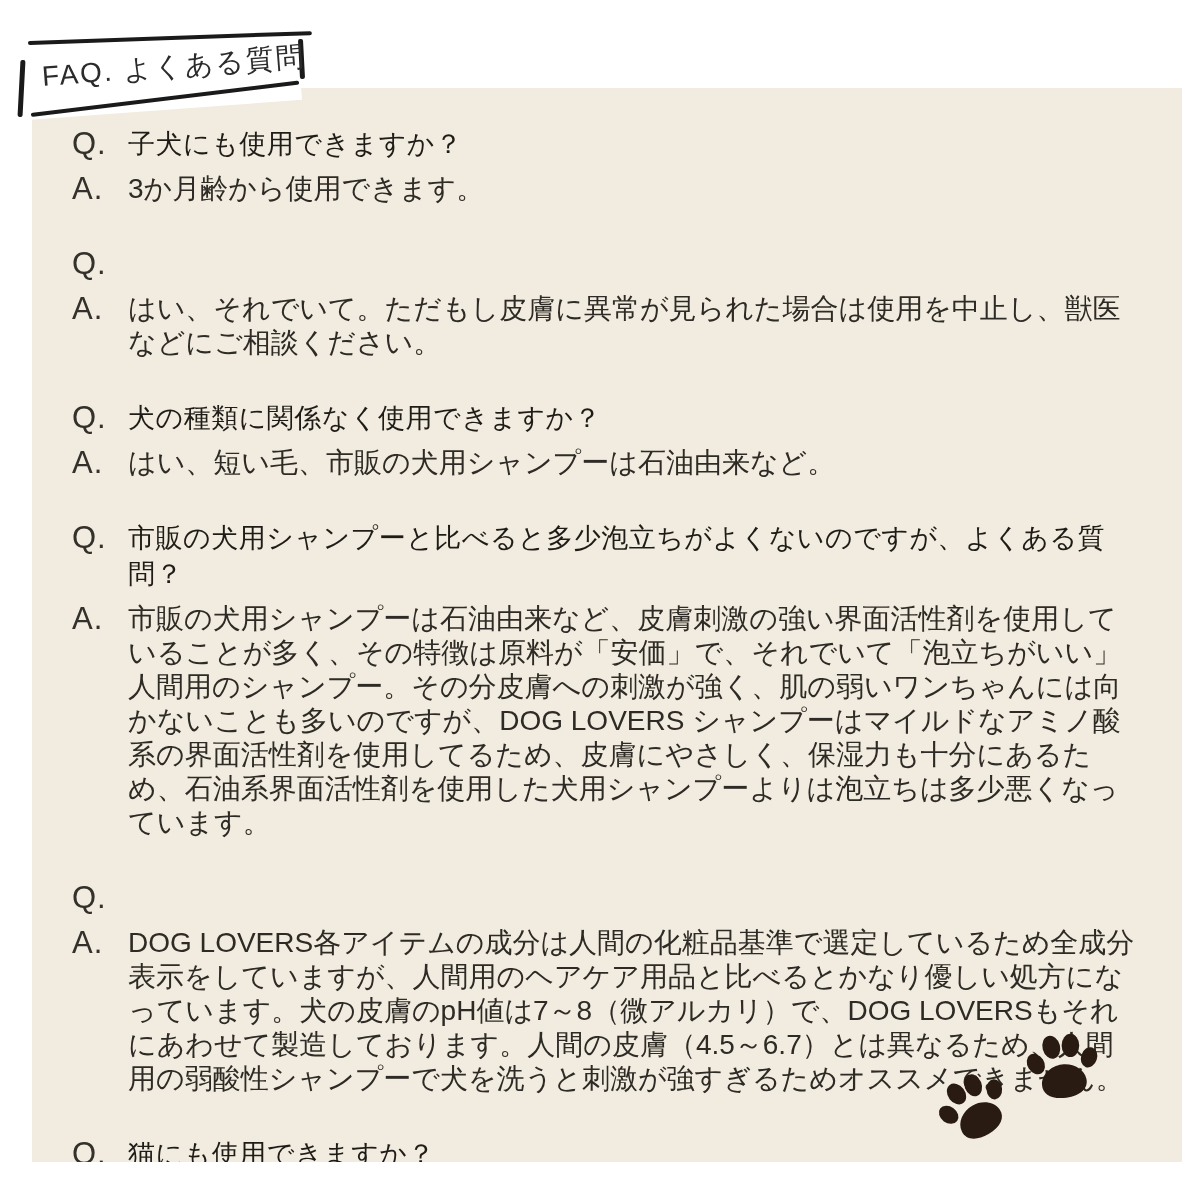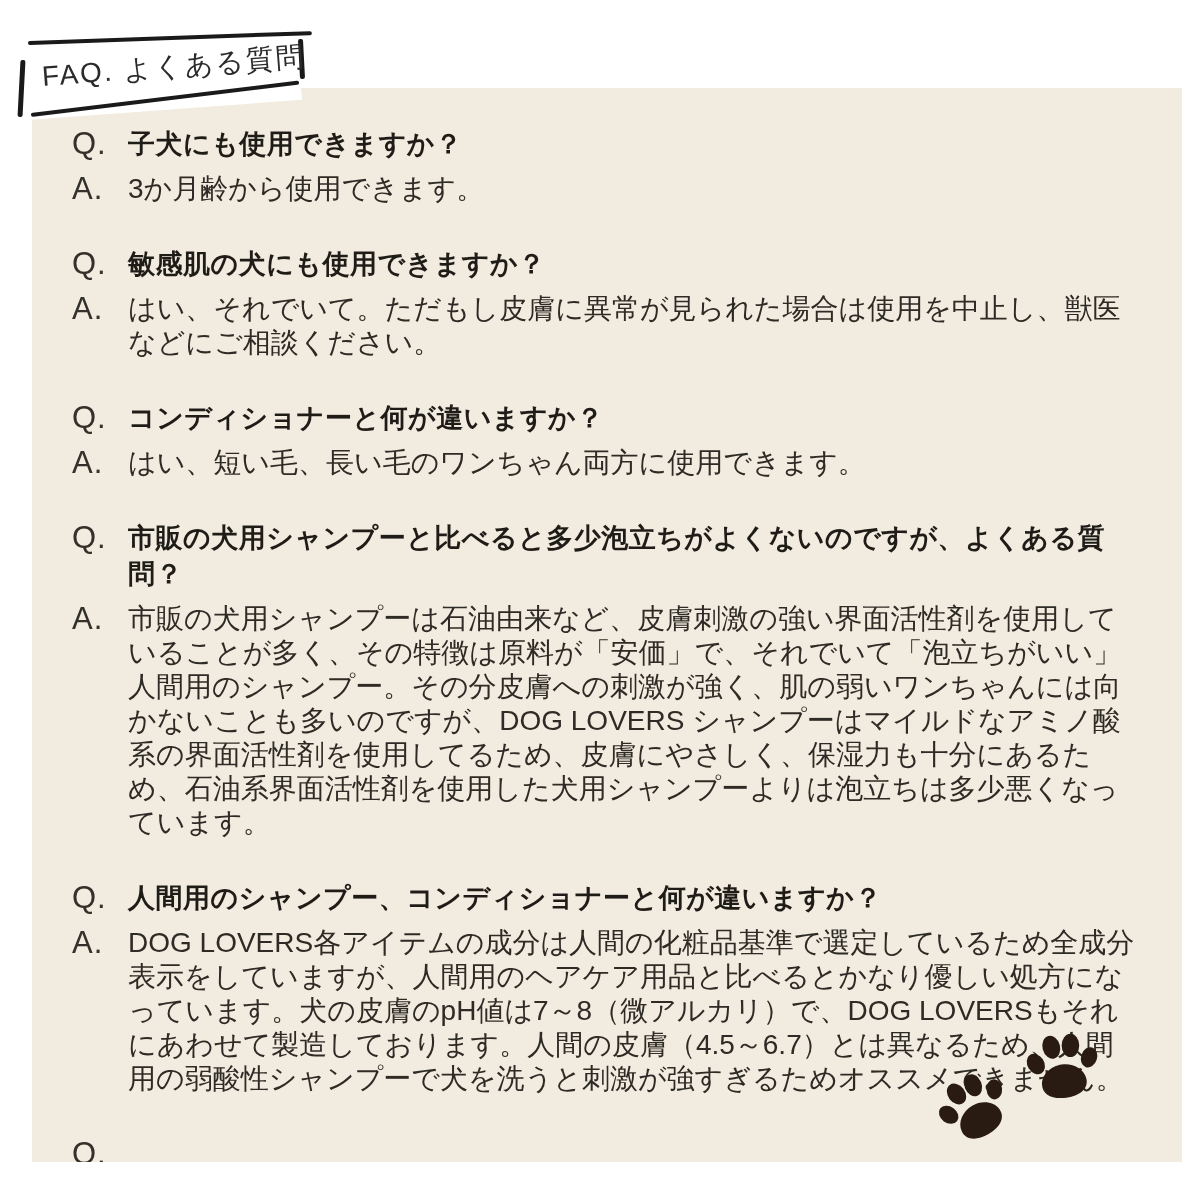--- a/index.html
+++ b/index.html
@@ -33,21 +33,21 @@
   .marker{
     flex:0 0 56px;
     font-size:31px;
     font-weight:400;
     letter-spacing:1px;
     color:#34302b;
   }
   .q-row .marker{line-height:36px;}
   .a-row .marker{line-height:34px;}
   .q-text{
-    font-weight:700;
+    font-weight:400;
     font-size:27px;
     line-height:36px;
     letter-spacing:0.5px;
     color:var(--ink-strong);
   }
   .a-text{
     font-size:28px;
     line-height:34px;
     letter-spacing:0px;
     color:var(--ink);
@@ -90,64 +90,63 @@
       </div>
       <div class="row a-row">
         <span class="marker">A.</span>
         <span class="a-text">3か月齢から使用できます。</span>
       </div>
     </div>
 
     <div class="qa">
       <div class="row q-row">
         <span class="marker">Q.</span>
-        <span class="q-text">敏感肌の犬にも使用できますか？</span>
       </div>
       <div class="row a-row">
         <span class="marker">A.</span>
         <span class="a-text">はい、それでいて。ただもし皮膚に異常が見られた場合は使用を中止し、獣医などにご相談ください。</span>
       </div>
     </div>
 
     <div class="qa">
       <div class="row q-row">
         <span class="marker">Q.</span>
-        <span class="q-text">コンディショナーと何が違いますか？</span>
+        <span class="q-text">犬の種類に関係なく使用できますか？</span>
       </div>
       <div class="row a-row">
         <span class="marker">A.</span>
-        <span class="a-text">はい、短い毛、長い毛のワンちゃん両方に使用できます。</span>
+        <span class="a-text">はい、短い毛、市販の犬用シャンプーは石油由来など。</span>
       </div>
     </div>
 
     <div class="qa">
       <div class="row q-row">
         <span class="marker">Q.</span>
         <span class="q-text">市販の犬用シャンプーと比べると多少泡立ちがよくないのですが、よくある質問？</span>
       </div>
       <div class="row a-row">
         <span class="marker">A.</span>
         <span class="a-text">市販の犬用シャンプーは石油由来など、皮膚刺激の強い界面活性剤を使用していることが多く、その特徴は原料が「安価」で、それでいて「泡立ちがいい」人間用のシャンプー。その分皮膚への刺激が強く、肌の弱いワンちゃんには向かないことも多いのですが、DOG LOVERS シャンプーはマイルドなアミノ酸系の界面活性剤を使用してるため、皮膚にやさしく、保湿力も十分にあるため、石油系界面活性剤を使用した犬用シャンプーよりは泡立ちは多少悪くなっています。</span>
       </div>
     </div>
 
     <div class="qa">
       <div class="row q-row">
         <span class="marker">Q.</span>
-        <span class="q-text">人間用のシャンプー、コンディショナーと何が違いますか？</span>
       </div>
       <div class="row a-row">
         <span class="marker">A.</span>
         <span class="a-text">DOG LOVERS各アイテムの成分は人間の化粧品基準で選定しているため全成分表示をしていますが、人間用のヘアケア用品と比べるとかなり優しい処方になっています。犬の皮膚のpH値は7～8（微アルカリ）で、DOG LOVERSもそれにあわせて製造しております。人間の皮膚（4.5～6.7）とは異なるため、人間用の弱酸性シャンプーで犬を洗うと刺激が強すぎるためオススメできません。</span>
       </div>
     </div>
 
     <div class="qa">
       <div class="row q-row">
         <span class="marker">Q.</span>
+        <span class="q-text">猫にも使用できますか？</span>
       </div>
       <div class="row a-row">
         <span class="marker">A.</span>
         <span class="a-text">はい、使用できます。</span>
       </div>
     </div>
 
   </div>
 
   <div class="badge">

